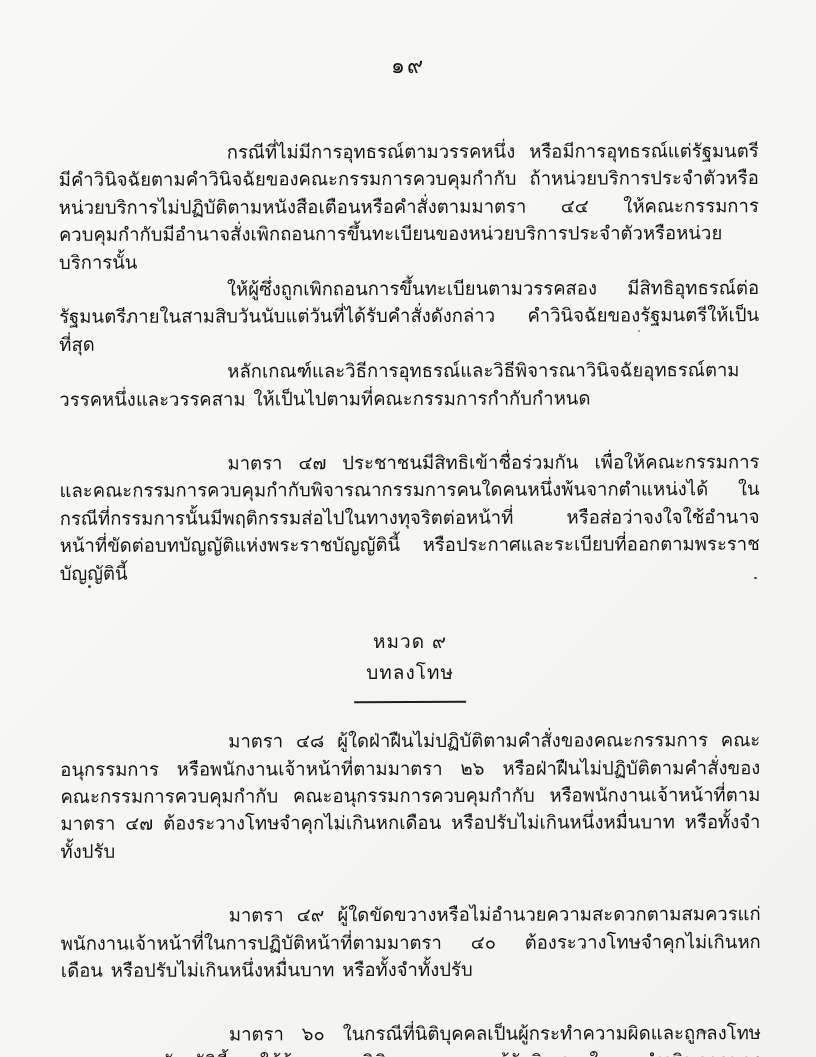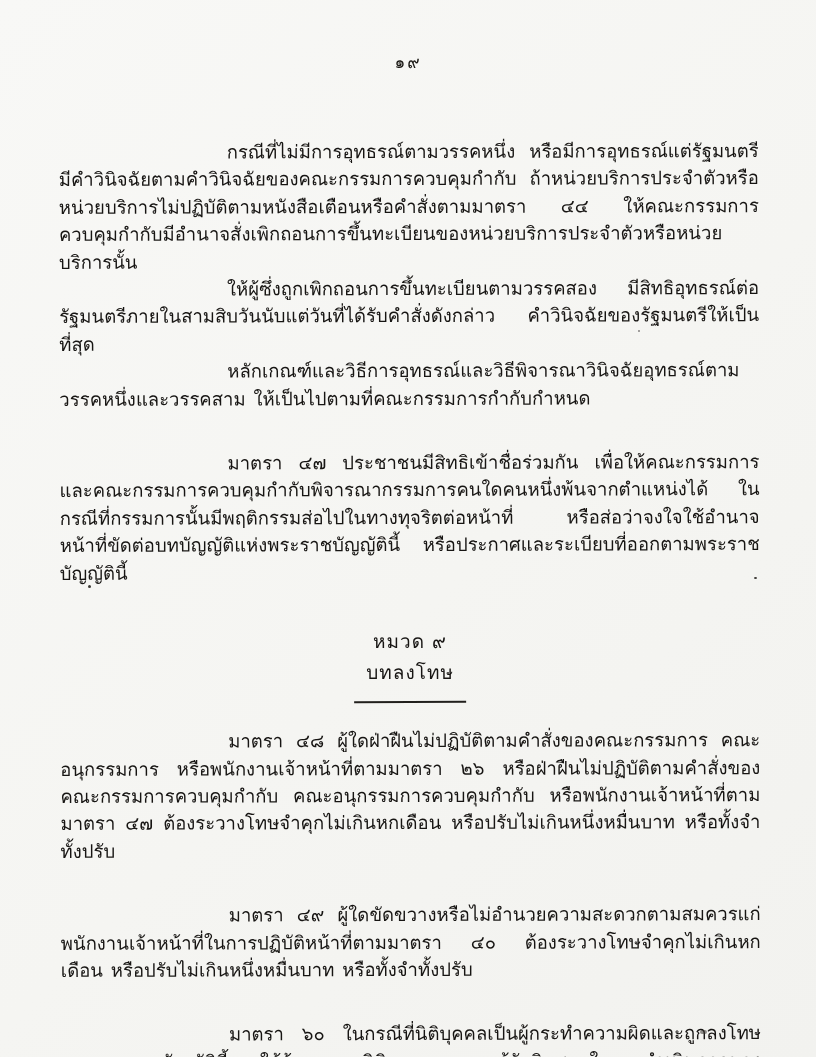--- a/index.html
+++ b/index.html
@@ -11,21 +11,21 @@
   .page{
     position:relative;
     width:816px;height:1057px;
     background:linear-gradient(135deg,#f8f8f6 0%,#f5f5f2 55%,#f2f2ef 100%);
     overflow:hidden;
     color:#171513;
   }
   .page-number{
     position:absolute;top:48px;left:0;right:0;
     text-align:center;
-    font-size:17px;letter-spacing:2px;
+    font-size:22px;letter-spacing:2px;
     color:#1a1814;
   }
   .text-block{
     position:absolute;
     left:60px;top:138px;
     width:700px;
     font-size:18.5px;
     line-height:27.4px;
     text-align:justify;
     transform:rotate(-0.15deg);

